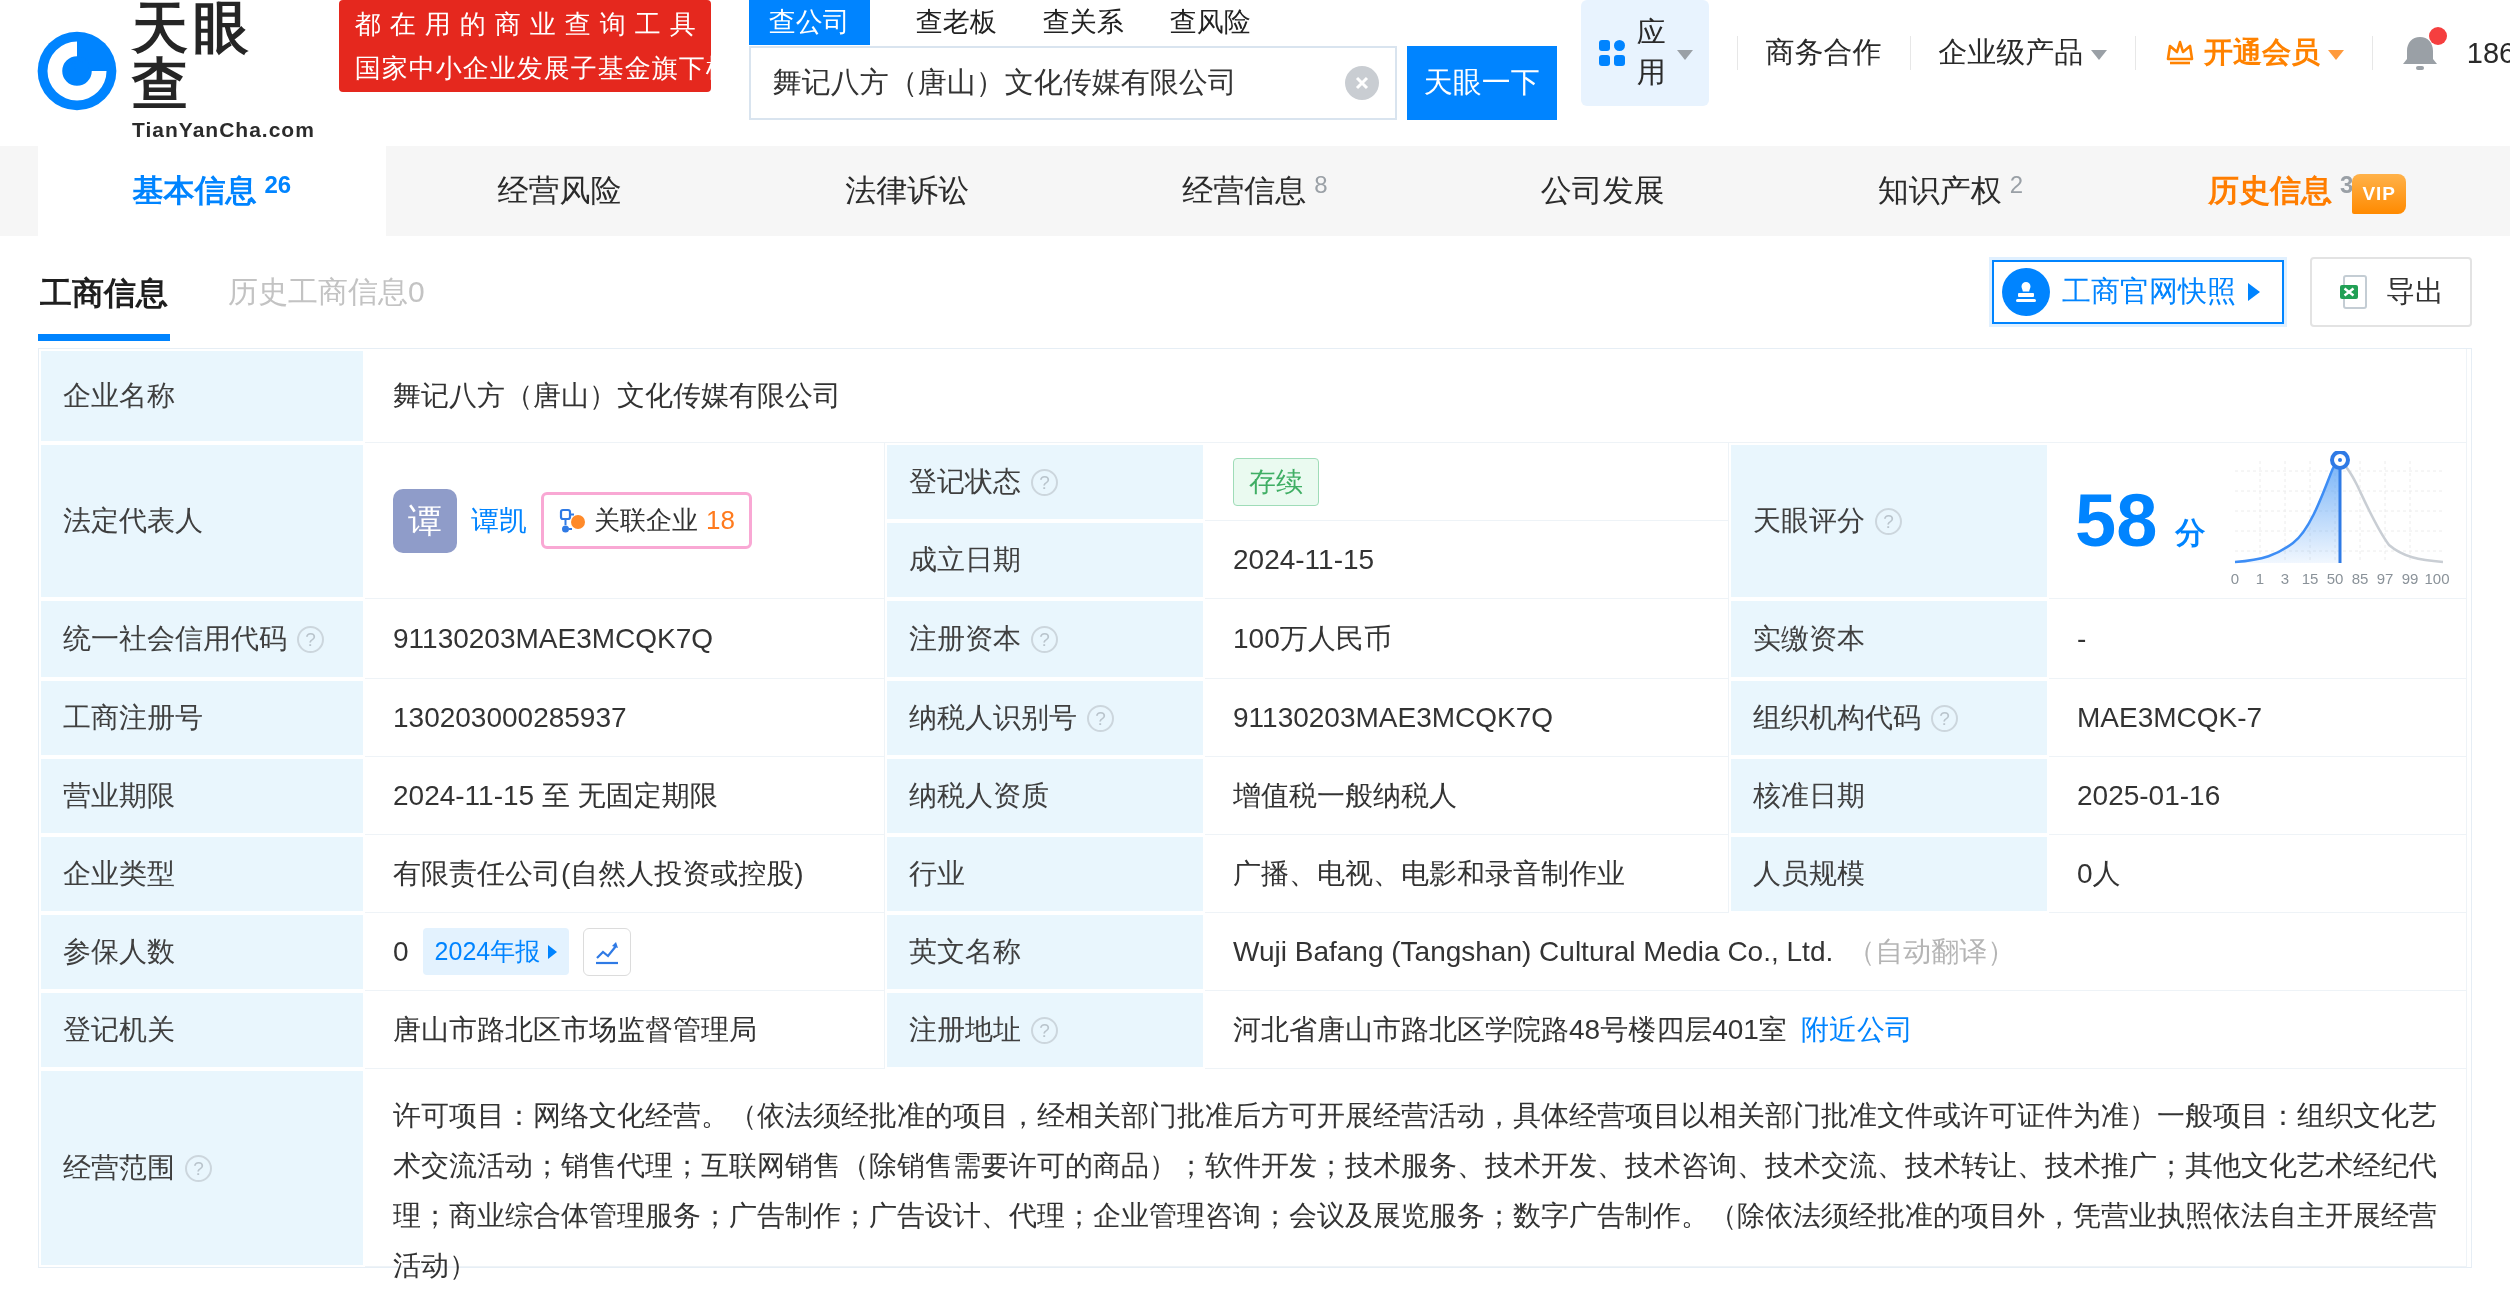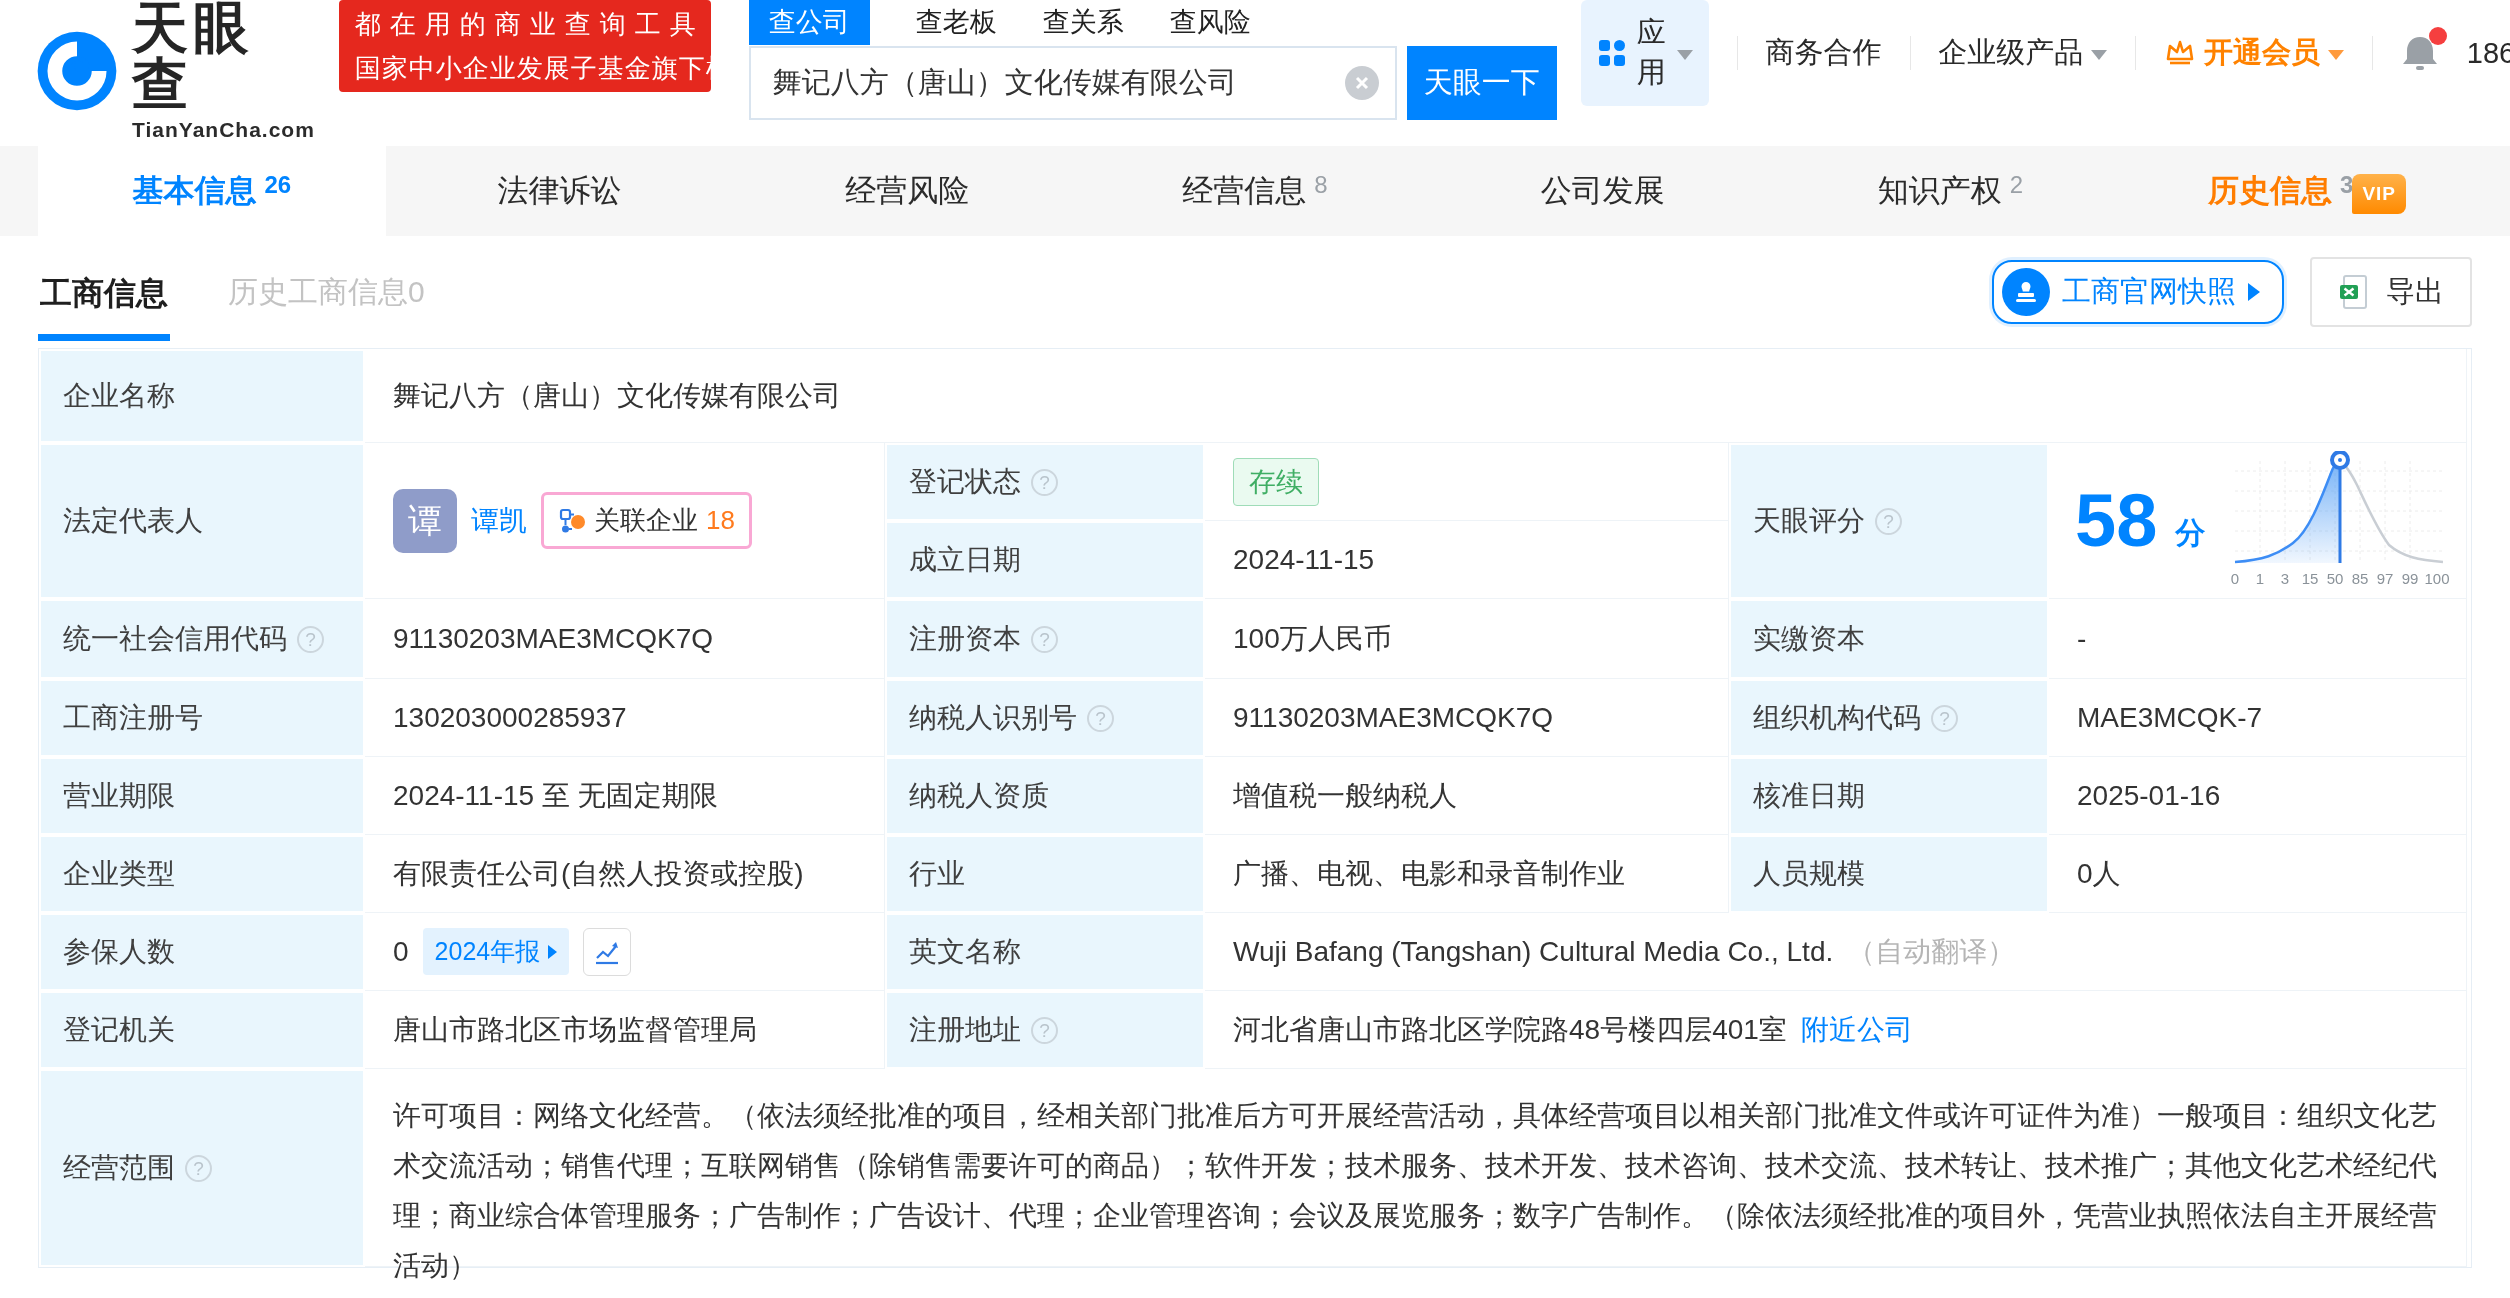--- a/index.html
+++ b/index.html
@@ -53,21 +53,21 @@
     color:#fff; font-size:19px; font-weight:700; padding:9px 10px; border-radius:8px 8px 8px 2px; letter-spacing:1px;margin-top:8px; }
   .q-icon { width:27px; height:27px; border:2px solid #ccd6dd; border-radius:50%; color:#b9c4cc;
     font-size:19px; line-height:1; display:inline-flex; align-items:center; justify-content:center; flex:none; cursor:pointer; }
 
   
   .subnav { margin:0 38px; height:112px; display:flex; align-items:center; }
   .sub-tab-active { font-size:32px; font-weight:700; color:#1f1f1f; border-bottom:7px solid #0084ff;
     padding:28px 2px 18px; cursor:pointer; }
   .sub-tab-inactive { font-size:30px; color:#c3c3c3; margin-left:58px; cursor:pointer; }
   .sub-actions { margin-left:auto; display:flex; align-items:center; gap:26px; }
-  .btn-snapshot { display:flex; align-items:center; gap:12px; border:2px solid #0084ff; border-radius:20px;
+  .btn-snapshot { display:flex; align-items:center; gap:12px; border:2px solid #0084ff; border-radius:0;
     box-shadow:0 0 0 3px rgba(0,132,255,.12); background:#fff; color:#0084ff; font-size:29px;
     padding:6px 22px 6px 8px; cursor:pointer; }
   .stamp-circle { width:48px; height:48px; border-radius:50%; background:#0084ff; display:flex;
     align-items:center; justify-content:center; }
   .tri-right { width:0; height:0; border-top:9px solid transparent; border-bottom:9px solid transparent;
     border-left:12px solid #0084ff; }
   .btn-export { display:flex; align-items:center; gap:14px; border:2px solid #e3e3e3; border-radius:4px;
     background:#fff; color:#333; font-size:29px; padding:13px 26px; cursor:pointer; }
 
   
@@ -193,24 +193,24 @@
   </div>
 </div>
 
 <div class="navbar">
   <div class="nav-inner">
     <div class="nav-tab active">
       <span>基本信息</span>
       <span class="count">26</span>
     </div>
     <div class="nav-tab">
+      <span>经营风险</span>
+    </div>
+    <div class="nav-tab">
       <span>法律诉讼</span>
-    </div>
-    <div class="nav-tab">
-      <span>经营风险</span>
     </div>
     <div class="nav-tab">
       <span>经营信息</span>
       <span class="count">8</span>
     </div>
     <div class="nav-tab">
       <span>公司发展</span>
     </div>
     <div class="nav-tab">
       <span>知识产权</span>

